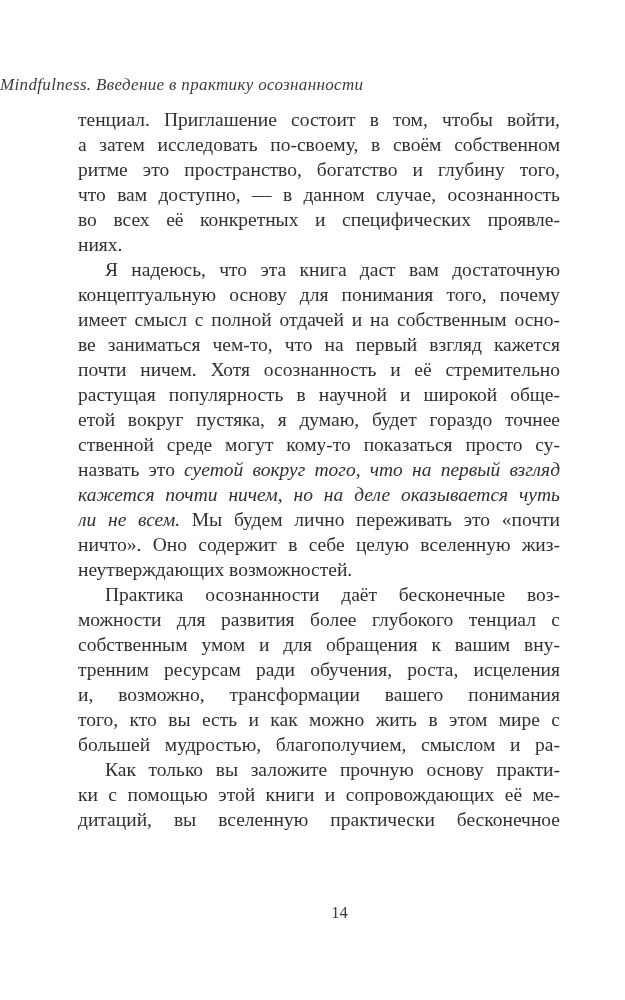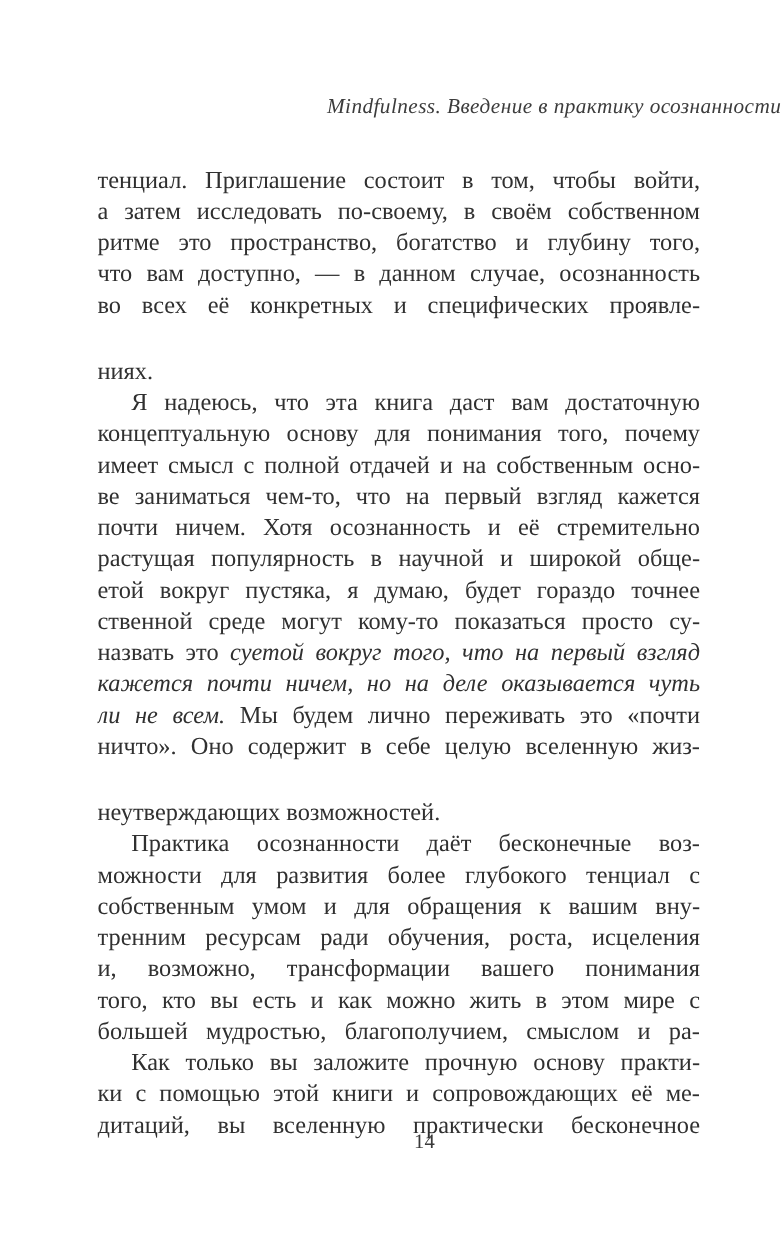--- a/index.html
+++ b/index.html
@@ -14,47 +14,46 @@
     background: #ffffff;
     font-family: "Liberation Serif", "DejaVu Serif", serif;
     color: #303030;
     overflow: hidden;
   }
   .running-title {
     position: absolute;
     top: 74px;
     left: 0;
     width: 625px;
-    text-align: right;
+    text-align: left;
     font-style: italic;
     font-size: 17px;
     line-height: 22px;
     color: #3c3c3c;
     letter-spacing: 0.02em;
   }
   .text-block {
     position: absolute;
-    top: 132px;
+    top: 107px;
     left: 78px;
     width: 482px;
     font-size: 19.5px;
     color: #303030;
   }
   .line {
     height: 25px;
     line-height: 25px;
     text-align: justify;
     text-align-last: justify;
     white-space: normal;
     overflow: hidden;
   }
   .line.last {
     text-align: left;
     text-align-last: left;
-    margin-top: 28px;
   }
   .line.indent {
     text-indent: 27px;
   }
   .line em {
     font-style: italic;
   }
   .page-number {
     position: absolute;
     top: 903px;

